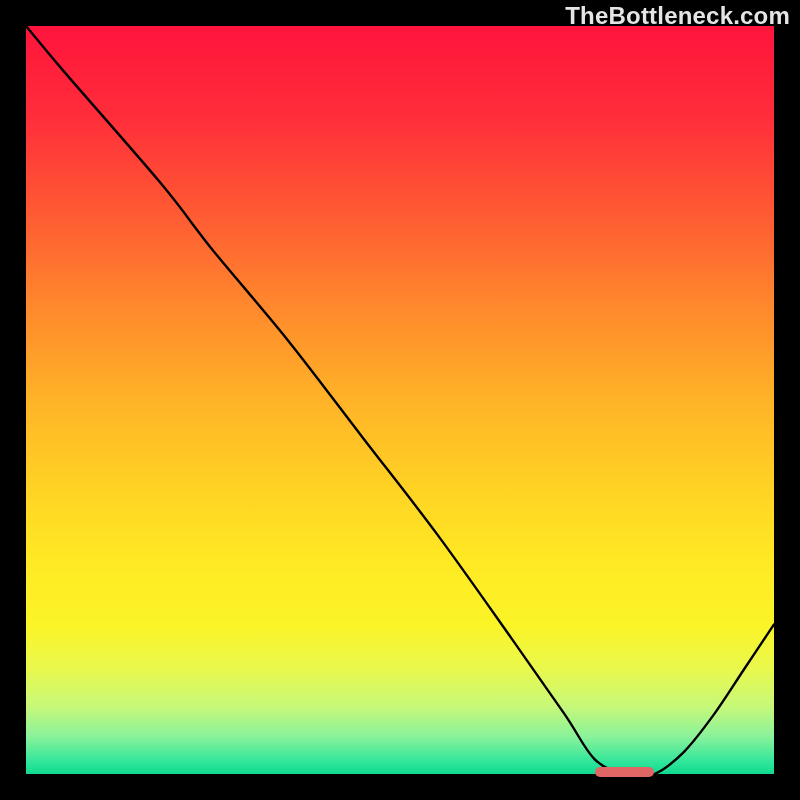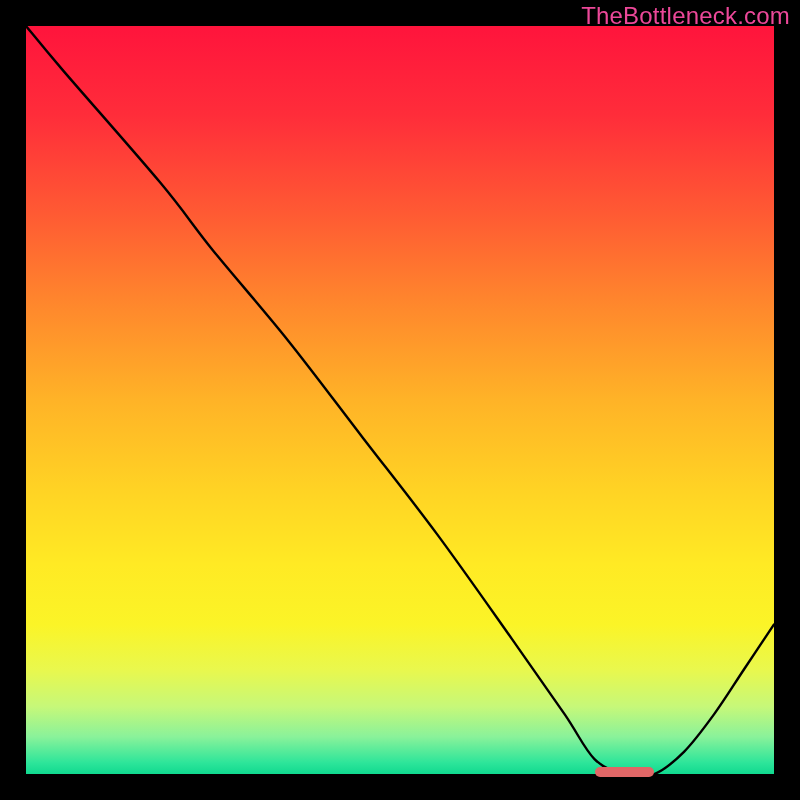--- a/index.html
+++ b/index.html
@@ -13,23 +13,23 @@
   }
   .chart-container {
     position: relative;
     width: 800px;
     height: 800px;
   }
   .watermark {
     position: absolute;
     top: 2px;
     right: 10px;
-    color: #ec4899;
+    color: #e5e5e5;
     font-size: 24px;
-    font-weight: 400;
+    font-weight: 700;
     letter-spacing: 0.2px;
     z-index: 3;
   }
   .plot-area {
     position: absolute;
     left: 26px;
     top: 26px;
     width: 748px;
     height: 748px;
     background: #000;

